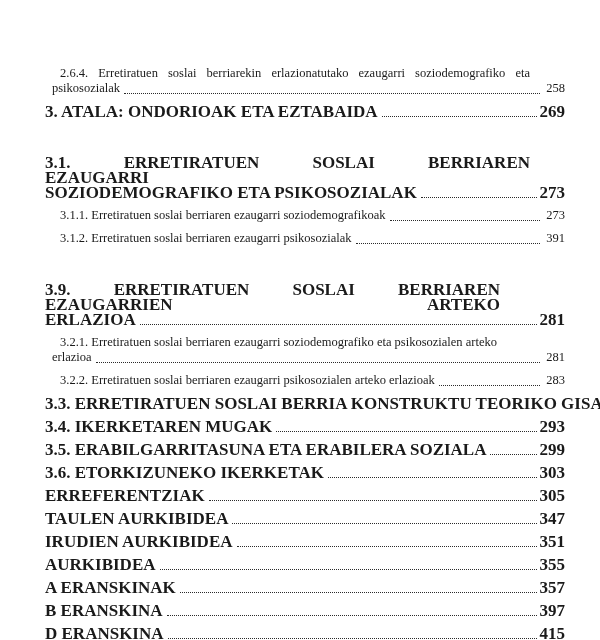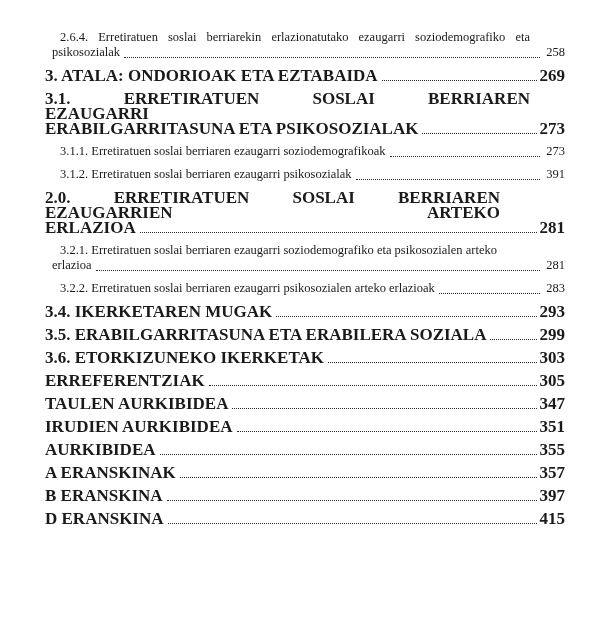--- a/index.html
+++ b/index.html
@@ -59,20 +59,21 @@
     border-bottom: 1.6px dotted #2b2b2b;
   }
   .pg {
     white-space: nowrap;
     text-align: right;
     min-width: 22px;
   }
   .jline {
     text-align: justify;
     text-align-last: justify;
+    margin-top: 36px;
   }
   .jline.ind {
     text-indent: 8px;
   }
   .pr35 { padding-right: 35px; }
   .pr65 { padding-right: 65px; }
   .ws1 { word-spacing: 26px; }
   .ws2 { word-spacing: 12px; }
 </style>
 </head>
@@ -93,21 +94,21 @@
     <div class="row">
       <span class="txt">3. ATALA: ONDORIOAK ETA EZTABAIDA</span>
       <span class="dots"></span>
       <span class="pg">269</span>
     </div>
   </div>
 
   <div class="entry main">
     <div class="jline pr35 ws1">3.1. ERRETIRATUEN SOSLAI BERRIAREN EZAUGARRI</div>
     <div class="row">
-      <span class="txt">ERABILGARRITASUNA ETA PSIKOSOZIALAK</span>
+      <span class="txt">SOZIODEMOGRAFIKO ETA PSIKOSOZIALAK</span>
       <span class="dots"></span>
       <span class="pg">273</span>
     </div>
   </div>
 
   <div class="entry sub">
     <div class="row ind1">
       <span class="txt">3.1.1. Erretiratuen soslai berriaren ezaugarri soziodemografikoak</span>
       <span class="dots"></span>
       <span class="pg">273</span>
@@ -116,21 +117,21 @@
 
   <div class="entry sub">
     <div class="row ind1">
       <span class="txt">3.1.2. Erretiratuen soslai berriaren ezaugarri psikosozialak</span>
       <span class="dots"></span>
       <span class="pg">391</span>
     </div>
   </div>
 
   <div class="entry main">
-    <div class="jline pr65 ws2">2.0. ERRETIRATUEN SOSLAI BERRIAREN EZAUGARRIEN ARTEKO</div>
+    <div class="jline pr65 ws2">3.9. ERRETIRATUEN SOSLAI BERRIAREN EZAUGARRIEN ARTEKO</div>
     <div class="row">
       <span class="txt">ERLAZIOA</span>
       <span class="dots"></span>
       <span class="pg">281</span>
     </div>
   </div>
 
   <div class="entry sub">
     <div class="ind jline-plain" style="text-indent:8px;">3.2.1. Erretiratuen soslai berriaren ezaugarri soziodemografiko eta psikosozialen arteko</div>
     <div class="row">
@@ -141,20 +142,27 @@
   </div>
 
   <div class="entry sub">
     <div class="row ind1">
       <span class="txt">3.2.2. Erretiratuen soslai berriaren ezaugarri psikosozialen arteko erlazioak</span>
       <span class="dots"></span>
       <span class="pg">283</span>
     </div>
   </div>
 
+  <div class="entry main">
+    <div class="row">
+      <span class="txt">3.3. ERRETIRATUEN SOSLAI BERRIA KONSTRUKTU TEORIKO GISA</span>
+      <span class="dots"></span>
+      <span class="pg">287</span>
+    </div>
+  </div>
 
   <div class="entry main">
     <div class="row">
       <span class="txt">3.4. IKERKETAREN MUGAK</span>
       <span class="dots"></span>
       <span class="pg">293</span>
     </div>
   </div>
 
   <div class="entry main">

